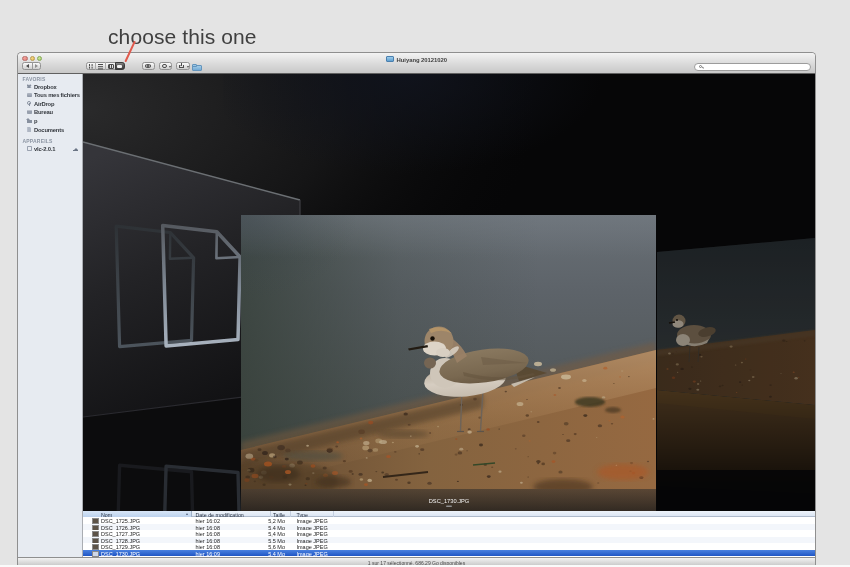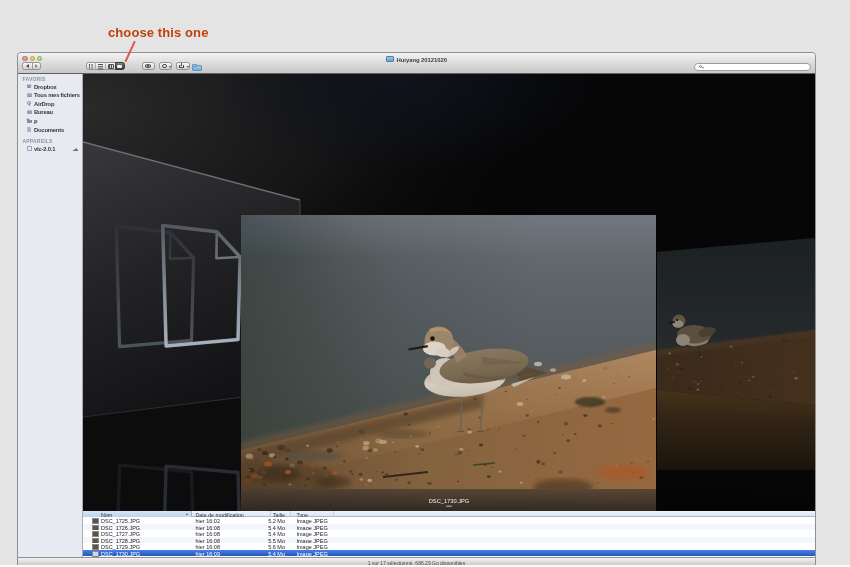--- a/index.html
+++ b/index.html
@@ -1,18 +1,18 @@
 <!DOCTYPE html>
 <html><head>
 <meta charset="utf-8">
 <style>
   html,body{margin:0;padding:0;}
   body{width:850px;height:567px;background:#e4e4e4;font-family:"Liberation Sans",sans-serif;position:relative;overflow:hidden;}
   .abs{position:absolute;}
-  #note{left:108px;top:25.4px;color:#c2410c;font-weight:bold;font-size:13px;letter-spacing:0.1px;}
+  #note{left:108px;top:25.4px;color:#404040;font-weight:normal;font-size:21px;letter-spacing:0.1px;}
   #arrow{left:133.5px;top:40.5px;z-index:40;width:1.8px;height:23px;background:#e05a4d;transform:rotate(25deg);transform-origin:top center;border-radius:1px;}
   #win{left:18px;top:52.5px;width:797px;height:513px;border-radius:3.5px 3.5px 0 0;box-shadow:0 0 0 1px #8f8f8f;background:#fff;}
   #titlebar{left:0;top:0;width:797px;height:21px;border-radius:3.5px 3.5px 0 0;background:linear-gradient(#f3f3f3,#dadada 55%,#c8c8c8);border-bottom:1px solid #606060;box-sizing:border-box;}
   .tl{width:3.3px;height:3.3px;border-radius:50%;top:3.6px;}
   #title{top:3px;width:797px;text-align:center;font-size:5.9px;font-weight:bold;color:#3f3f3f;letter-spacing:-0.05px;}
   .btn{background:linear-gradient(#fbfbfb,#e6e6e6 45%,#d0d0d0);border:1px solid #939393;border-radius:2.5px;box-sizing:border-box;top:9.5px;height:8px;}
   #sidebar{left:0;top:21px;width:65px;height:483px;background:#e7ebf1;border-right:1px solid #aaadb2;box-sizing:border-box;}
   .shead{color:#8b94a2;font-size:5px;font-weight:bold;letter-spacing:0.2px;}
   .sitem{color:#33373d;font-size:5.8px;font-weight:bold;white-space:nowrap;letter-spacing:-0.18px;}
   #flow{left:65px;top:21px;width:732px;height:437px;background:#000;}

